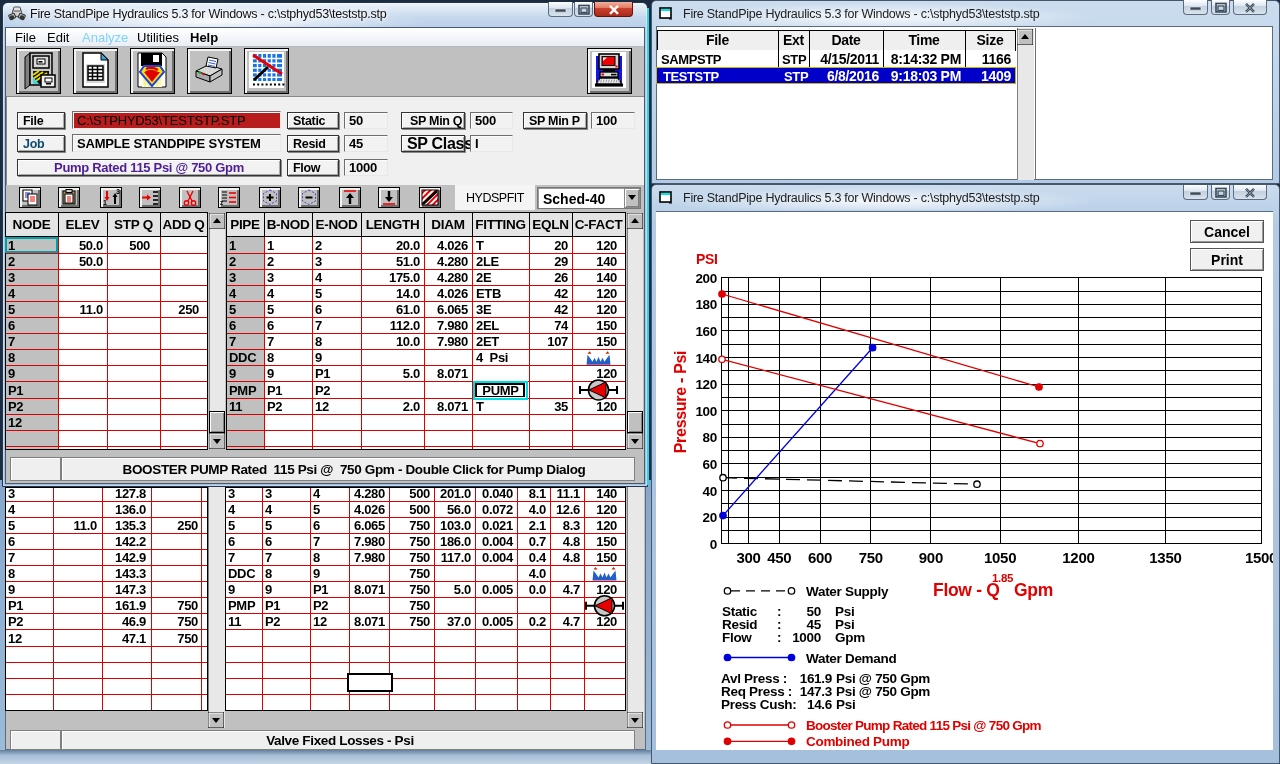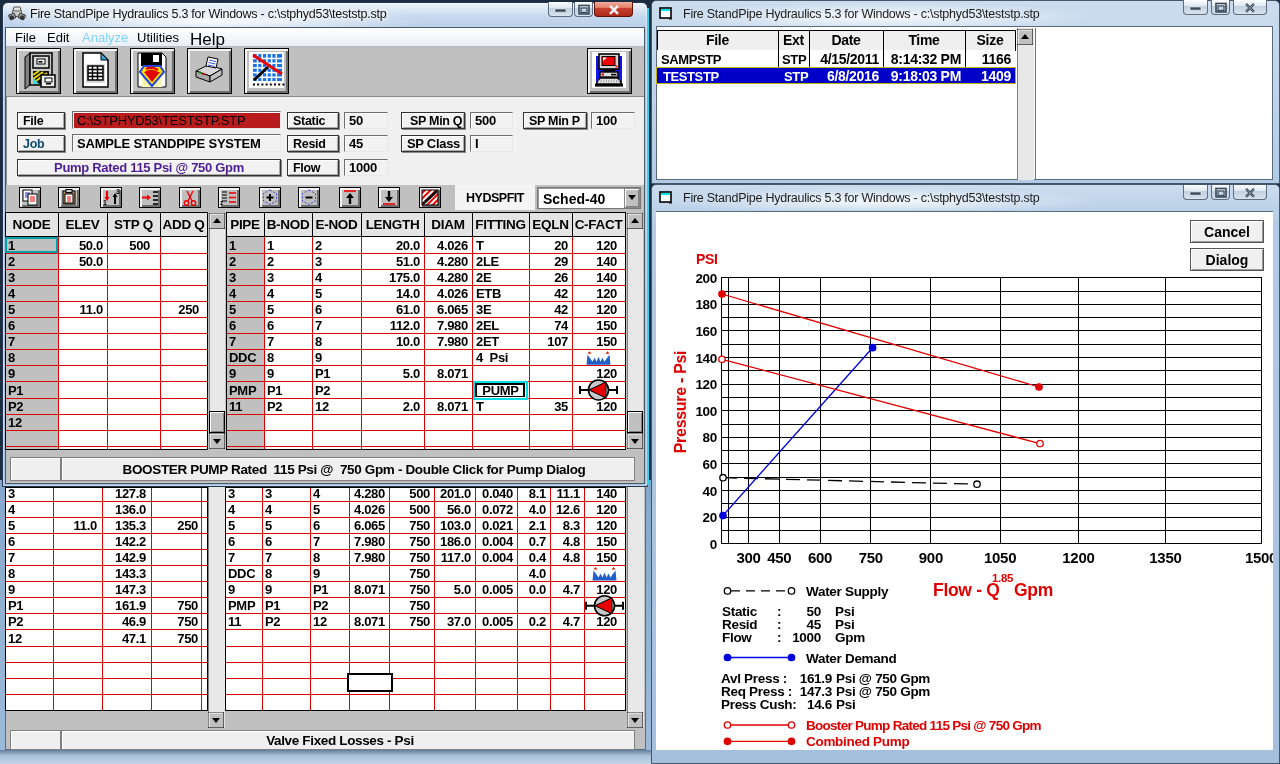--- a/index.html
+++ b/index.html
@@ -390,21 +390,21 @@
     <line x1="75" y1="513.0" x2="132" y2="513.0" stroke="#e00000" stroke-width="1.3"></line>
     <circle cx="71.5" cy="513.0" r="3.2" fill="#fff" stroke="#e00000" stroke-width="1.3"></circle>
     <circle cx="135.5" cy="513.0" r="3.2" fill="#fff" stroke="#e00000" stroke-width="1.3"></circle>
     <text x="150" y="518.3" font-size="13.5" font-weight="bold" fill="#e00000" style="letter-spacing:-0.72px">Booster Pump Rated 115 Psi @ 750 Gpm</text>
     <line x1="75" y1="529.3" x2="132" y2="529.3" stroke="#e00000" stroke-width="1.3"></line>
     <circle cx="71.5" cy="529.3" r="3.2" fill="#e00000" stroke="#e00000" stroke-width="1.3"></circle>
     <circle cx="135.5" cy="529.3" r="3.2" fill="#e00000" stroke="#e00000" stroke-width="1.3"></circle>
     <text x="150" y="534.2" font-size="13.5" font-weight="bold" fill="#e00000">Combined Pump</text>
   </svg>
 <div style="position:absolute;left:1190px;top:220px;width:74px;height:23px;background:#f0f0f0;border:1px solid #555;box-shadow:inset 1px 1px 0 #fff, inset -1px -1px 0 #999;display:flex;align-items:center;justify-content:center;font-size:14px;font-weight:700;color:#000;">Cancel</div>
-<div style="position:absolute;left:1190px;top:248px;width:74px;height:23px;background:#f0f0f0;border:1px solid #555;box-shadow:inset 1px 1px 0 #fff, inset -1px -1px 0 #999;display:flex;align-items:center;justify-content:center;font-size:14px;font-weight:700;color:#000;">Dialog</div>
+<div style="position:absolute;left:1190px;top:248px;width:74px;height:23px;background:#f0f0f0;border:1px solid #555;box-shadow:inset 1px 1px 0 #fff, inset -1px -1px 0 #999;display:flex;align-items:center;justify-content:center;font-size:14px;font-weight:700;color:#000;">Print</div>
 <div style="position:absolute;left:2px;top:2px;width:646px;height:485px;background:linear-gradient(#d4e2f2,#b4cce8 30px,#a5c0e0);border:1px solid #24364d;border-radius:6px 6px 0 0;box-shadow:0 0 0 1px rgba(255,255,255,.35) inset;"></div>
 <div style="position:absolute;left:3px;top:3px;width:644px;height:24px;border-radius:5px 5px 0 0;background:radial-gradient(ellipse 300px 20px at 210px 18px, rgba(255,255,255,.95), rgba(255,255,255,0) 72%),linear-gradient(rgba(255,255,255,.55), rgba(255,255,255,.15) 45%, rgba(255,255,255,0) 60%);"></div>
 <div style="position:absolute;left:646.5px;top:8px;width:2px;height:477px;background:#2ad4f0;"></div>
 <svg class="abs" style="left:8px;top:5px" width="18" height="18" viewBox="0 0 18 18">
     <circle cx="9" cy="7" r="4.5" fill="#d0d0d0" stroke="#555"></circle>
     <rect x="5.5" y="2" width="7" height="4" rx="1" fill="#e2e2e2" stroke="#555"></rect>
     <g stroke="#333" fill="#b8b8b8">
       <rect x="1" y="9" width="6" height="5" rx="1" transform="rotate(-25 4 11)"></rect>
       <rect x="11" y="9" width="6" height="5" rx="1" transform="rotate(25 14 11)"></rect>
     </g>
@@ -428,21 +428,21 @@
       <path d="M3 2 L11 10 M11 2 L3 10" stroke="#f8f8f8" stroke-width="2.4"></path>
       <path d="M3 2 L11 10 M11 2 L3 10" stroke="#fff" stroke-width="0.8" opacity="0.5"></path>
     </svg>
   </div>
 <div style="position:absolute;left:5px;top:27px;width:640px;height:457px;background:#c0c0c0;border:1px solid #4a5a6c;"></div>
 <div style="position:absolute;left:6px;top:28px;width:638px;height:19px;background:linear-gradient(#ffffff,#e9eef5);border-bottom:1px solid #b5bcc7;"></div>
 <div style="position:absolute;left:15px;top:31px;font-size:13px;font-weight:400;color:#000;white-space:nowrap;line-height:1;">File</div>
 <div style="position:absolute;left:47px;top:31px;font-size:13px;font-weight:400;color:#000;white-space:nowrap;line-height:1;">Edit</div>
 <div style="position:absolute;left:82px;top:31px;font-size:13px;font-weight:400;color:#7dd3fc;white-space:nowrap;line-height:1;">Analyze</div>
 <div style="position:absolute;left:137px;top:31px;font-size:13px;font-weight:400;color:#000;white-space:nowrap;line-height:1;">Utilities</div>
-<div style="position:absolute;left:190px;top:31px;font-size:17px;font-weight:400;color:#000;white-space:nowrap;line-height:1;">Help</div>
+<div style="position:absolute;left:190px;top:31px;font-size:13px;font-weight:700;color:#000;white-space:nowrap;line-height:1;">Help</div>
 <div class="tb-btn" style="left:16px;top:48px;width:45px;height:46px;"><svg width="42" height="42" viewBox="0 0 42 42">
       <polygon points="8,8 13,4 13,36 8,40" fill="#808080" stroke="#000"></polygon>
       <rect x="13" y="4" width="22" height="32" fill="#c8c8c8" stroke="#000" stroke-width="1.5"></rect>
       <rect x="16" y="7" width="16" height="12" fill="#d8d8d8" stroke="#000" stroke-width="1.5"></rect>
       <rect x="20" y="10" width="8" height="5" fill="#fff" stroke="#000"></rect>
       <rect x="21.5" y="12" width="4" height="1.6" fill="#000"></rect>
       <rect x="16" y="22" width="16" height="13" fill="#111"></rect>
       <g stroke="#e8d800" stroke-width="2" fill="none">
         <path d="M16 26 L22 22"></path>
         <path d="M16 30 L26 23"></path>
@@ -548,21 +548,21 @@
 <div style="position:absolute;left:287px;top:112px;width:52px;height:17px;background:#f2f2f2;border:1px solid #333;box-shadow:inset 1px 1px 0 #fff, inset -1px -1px 0 #aaa, 1px 1px 0 #888;display:flex;align-items:center;padding-left:5px;font-size:12.5px;font-weight:700;color:#000;white-space:nowrap;letter-spacing:-0.3px;">Static</div>
 <div style="position:absolute;left:344px;top:112px;width:44px;height:17px;background:#f2f2f2;border-style:solid;border-width:1px;border-color:#6e6e6e #e8e8e8 #e8e8e8 #6e6e6e;box-shadow:1px 1px 0 #fcfcfc inset;display:flex;align-items:center;padding-left:4px;font-size:13px;font-weight:700;color:#000;white-space:nowrap;letter-spacing:-0.2px;">50</div>
 <div style="position:absolute;left:401px;top:112px;width:64px;height:17px;background:#f2f2f2;border:1px solid #333;box-shadow:inset 1px 1px 0 #fff, inset -1px -1px 0 #aaa, 1px 1px 0 #888;display:flex;align-items:center;padding-left:8px;font-size:12.5px;font-weight:700;color:#000;white-space:nowrap;letter-spacing:-0.3px;">SP Min Q</div>
 <div style="position:absolute;left:470px;top:112px;width:43px;height:17px;background:#f2f2f2;border-style:solid;border-width:1px;border-color:#6e6e6e #e8e8e8 #e8e8e8 #6e6e6e;box-shadow:1px 1px 0 #fcfcfc inset;display:flex;align-items:center;padding-left:4px;font-size:13px;font-weight:700;color:#000;white-space:nowrap;letter-spacing:-0.2px;">500</div>
 <div style="position:absolute;left:523px;top:112px;width:64px;height:17px;background:#f2f2f2;border:1px solid #333;box-shadow:inset 1px 1px 0 #fff, inset -1px -1px 0 #aaa, 1px 1px 0 #888;display:flex;align-items:center;padding-left:5px;font-size:12.5px;font-weight:700;color:#000;white-space:nowrap;letter-spacing:-0.3px;">SP Min P</div>
 <div style="position:absolute;left:591px;top:112px;width:44px;height:17px;background:#f2f2f2;border-style:solid;border-width:1px;border-color:#6e6e6e #e8e8e8 #e8e8e8 #6e6e6e;box-shadow:1px 1px 0 #fcfcfc inset;display:flex;align-items:center;padding-left:4px;font-size:13px;font-weight:700;color:#000;white-space:nowrap;letter-spacing:-0.2px;">100</div>
 <div style="position:absolute;left:17px;top:135px;width:48px;height:17px;background:#f2f2f2;border:1px solid #333;box-shadow:inset 1px 1px 0 #fff, inset -1px -1px 0 #aaa, 1px 1px 0 #888;display:flex;align-items:center;padding-left:5px;font-size:12.5px;font-weight:700;color:#0c4a6e;white-space:nowrap;letter-spacing:-0.3px;">Job</div>
 <div style="position:absolute;left:72px;top:134px;width:209px;height:18px;background:#f2f2f2;border-style:solid;border-width:1px;border-color:#6e6e6e #e8e8e8 #e8e8e8 #6e6e6e;box-shadow:1px 1px 0 #fcfcfc inset;display:flex;align-items:center;padding-left:4px;font-size:13px;font-weight:700;color:#000;white-space:nowrap;letter-spacing:-0.2px;">SAMPLE STANDPIPE SYSTEM</div>
 <div style="position:absolute;left:287px;top:135px;width:52px;height:17px;background:#f2f2f2;border:1px solid #333;box-shadow:inset 1px 1px 0 #fff, inset -1px -1px 0 #aaa, 1px 1px 0 #888;display:flex;align-items:center;padding-left:5px;font-size:12.5px;font-weight:700;color:#000;white-space:nowrap;letter-spacing:-0.3px;">Resid</div>
 <div style="position:absolute;left:344px;top:135px;width:44px;height:17px;background:#f2f2f2;border-style:solid;border-width:1px;border-color:#6e6e6e #e8e8e8 #e8e8e8 #6e6e6e;box-shadow:1px 1px 0 #fcfcfc inset;display:flex;align-items:center;padding-left:4px;font-size:13px;font-weight:700;color:#000;white-space:nowrap;letter-spacing:-0.2px;">45</div>
-<div style="position:absolute;left:401px;top:135px;width:64px;height:17px;background:#f2f2f2;border:1px solid #333;box-shadow:inset 1px 1px 0 #fff, inset -1px -1px 0 #aaa, 1px 1px 0 #888;display:flex;align-items:center;padding-left:5px;font-size:13px;font-weight:700;color:#000;white-space:nowrap;letter-spacing:-0.3px;">SP Class</div>
+<div style="position:absolute;left:401px;top:135px;width:64px;height:17px;background:#f2f2f2;border:1px solid #333;box-shadow:inset 1px 1px 0 #fff, inset -1px -1px 0 #aaa, 1px 1px 0 #888;display:flex;align-items:center;padding-left:5px;font-size:16px;font-weight:700;color:#000;white-space:nowrap;letter-spacing:-0.3px;">SP Class</div>
 <div style="position:absolute;left:470px;top:135px;width:43px;height:17px;background:#f2f2f2;border-style:solid;border-width:1px;border-color:#6e6e6e #e8e8e8 #e8e8e8 #6e6e6e;box-shadow:1px 1px 0 #fcfcfc inset;display:flex;align-items:center;padding-left:4px;font-size:13px;font-weight:700;color:#000;white-space:nowrap;letter-spacing:-0.2px;">I</div>
 <div style="position:absolute;left:17px;top:159px;width:264px;height:17px;background:#f2f2f2;border:1px solid #333;box-shadow:inset 1px 1px 0 #fff, inset -1px -1px 0 #aaa, 1px 1px 0 #888;display:flex;align-items:center;justify-content:center;font-size:13px;font-weight:700;color:#4c1d95;white-space:nowrap;letter-spacing:-0.3px;">Pump Rated 115 Psi @ 750 Gpm</div>
 <div style="position:absolute;left:287px;top:159px;width:52px;height:17px;background:#f2f2f2;border:1px solid #333;box-shadow:inset 1px 1px 0 #fff, inset -1px -1px 0 #aaa, 1px 1px 0 #888;display:flex;align-items:center;padding-left:5px;font-size:12.5px;font-weight:700;color:#000;white-space:nowrap;letter-spacing:-0.3px;">Flow</div>
 <div style="position:absolute;left:344px;top:159px;width:44px;height:17px;background:#f2f2f2;border-style:solid;border-width:1px;border-color:#6e6e6e #e8e8e8 #e8e8e8 #6e6e6e;box-shadow:1px 1px 0 #fcfcfc inset;display:flex;align-items:center;padding-left:4px;font-size:13px;font-weight:700;color:#000;white-space:nowrap;letter-spacing:-0.2px;">1000</div>
 <div class="tb-btn" style="left:19px;top:187px;width:22px;height:21px;"><svg width="20" height="19" viewBox="0 0 20 19">
       <rect x="3" y="2" width="9" height="11" fill="#fff" stroke="#000"></rect>
       <g stroke="#22c">
         <line x1="5" y1="5" x2="10" y2="5"></line>
         <line x1="5" y1="7" x2="10" y2="7"></line>
         <line x1="5" y1="9" x2="10" y2="9"></line>
@@ -645,21 +645,21 @@
 <div class="tb-btn" style="left:419px;top:187px;width:22px;height:21px;"><svg width="20" height="19" viewBox="0 0 20 19">
       <defs>
         <pattern id="hp" width="4" height="4" patternUnits="userSpaceOnUse" patternTransform="rotate(45)">
           <rect width="4" height="4" fill="#fff"></rect>
           <rect width="2" height="4" fill="#e00"></rect>
         </pattern>
       </defs>
       <rect x="2" y="2" width="16" height="15" fill="url(#hp)" stroke="#000"></rect>
       <line x1="3" y1="16" x2="17" y2="3" stroke="#000" stroke-width="2.6"></line>
     </svg></div>
-<div style="position:absolute;left:455px;top:185px;width:80px;height:25px;background:#f4f4f4;display:flex;align-items:center;justify-content:center;font-size:12.5px;font-weight:700;letter-spacing:-0.5px;">HYDSPFIT</div>
+<div style="position:absolute;left:455px;top:185px;width:80px;height:25px;background:#f4f4f4;display:flex;align-items:center;justify-content:center;font-size:12.5px;font-weight:400;letter-spacing:-0.5px;">HYDSPFIT</div>
 <div style="position:absolute;left:537px;top:187px;width:104px;height:22px;background:#fff;border:1px solid #777;box-shadow:inset 1px 1px 0 #999;"></div>
 <div style="position:absolute;left:543px;top:192px;font-size:14px;font-weight:700;color:#000;white-space:nowrap;line-height:1;">Sched-40</div>
 <div style="position:absolute;left:624px;top:188px;width:16px;height:20px;background:#c0c0c0;border:1px solid #888;box-shadow:inset 1px 1px 0 #fff, inset -1px -1px 0 #808080;display:flex;align-items:center;justify-content:center;"></div>
 <svg class="abs" style="left:628px;top:195px" width="9" height="6">
     <polygon points="0,0 8,0 4,5" fill="#000"></polygon>
   </svg>
 <svg class="abs" style="left:5px;top:212px" width="204" height="239" viewBox="0 0 204 239" shape-rendering="crispEdges">
     <rect x="0" y="0" width="202" height="24" fill="#e4e4e4" stroke="#000"></rect>
     <line x1="53" y1="0" x2="53" y2="24" stroke="#000"></line>
     <text x="26.5" y="17.0" font-size="13.5" font-weight="bold" text-anchor="middle">NODE</text>

